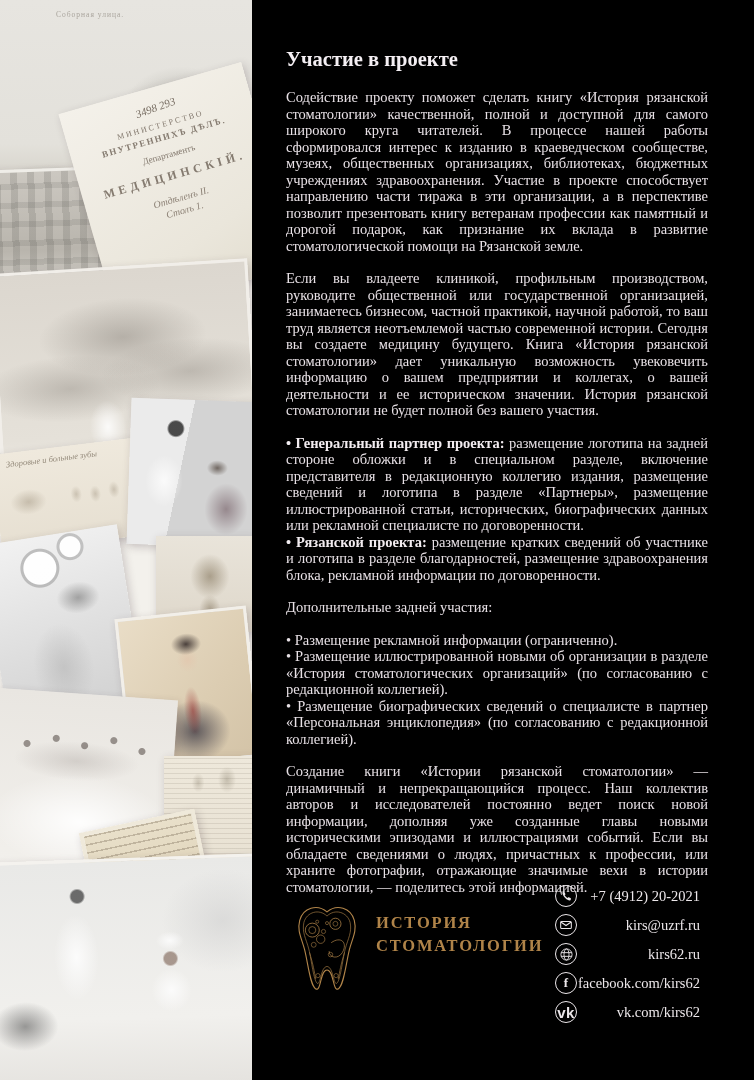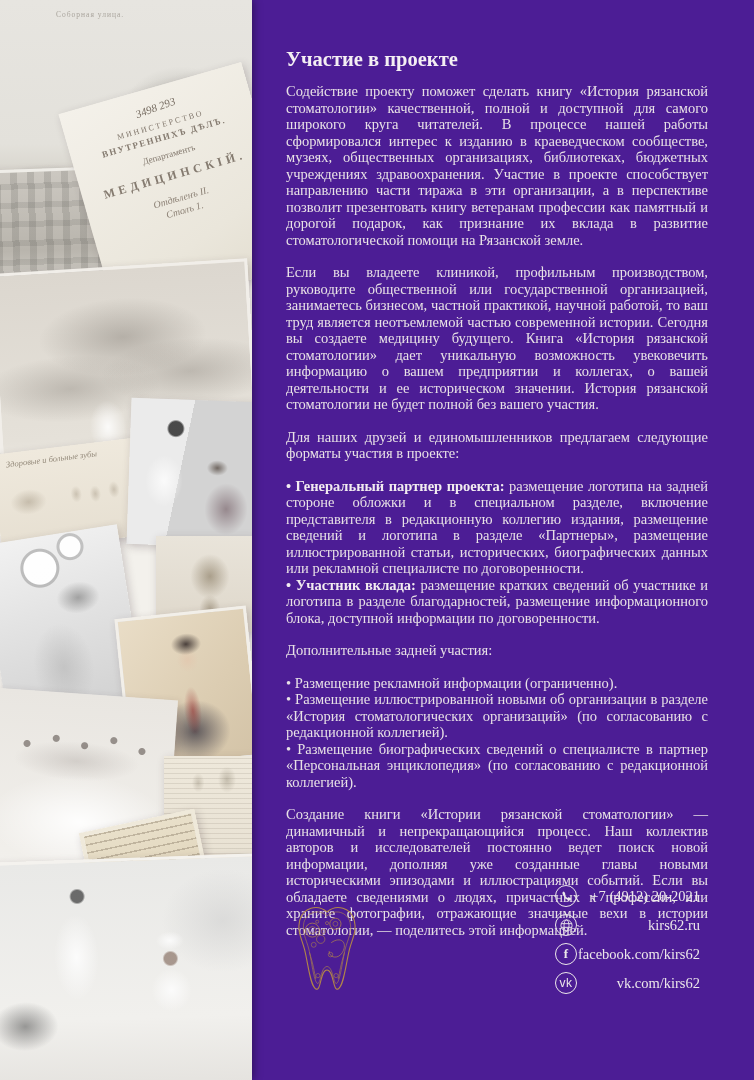--- a/index.html
+++ b/index.html
@@ -1,19 +1,19 @@
 <!DOCTYPE html>
 <html><head>
 <meta charset="utf-8">
 <style>
   * { margin:0; padding:0; box-sizing:border-box; }
   html,body { background:#1a1016; }
   .page {
     position:relative; width:754px; height:1080px; overflow:hidden;
-    background:#4c1d95;
+    background:#000000;
     font-family:"Liberation Serif", serif;
   }
 
   
   .collage {
     position:absolute; left:0; top:0; width:252px; height:1080px;
     background:#f3f1ec; overflow:hidden;
     box-shadow:2px 0 8px rgba(0,0,0,.35);
   }
   .ph { position:absolute; }
@@ -145,21 +145,21 @@
       radial-gradient(ellipse 80px 68px at 86% 28%, rgba(202,202,202,.5), transparent 76%),
       linear-gradient(180deg,#e9e9e7,#f1f0ed 70%,#e5e3df);
     border-top:3px solid #f4f2ee;
   }
 
   
   .content {
     position:absolute; left:286px; top:46px; width:422px;
     color:#e8e1e6; font-size:14.5px; line-height:16.5px;
   }
-  .content h1 { font-size:20.5px; line-height:26px; font-weight:bold; color:#f4eff3; margin-bottom:11px; }
+  .content h1 { font-size:20.5px; line-height:26px; font-weight:bold; color:#f4eff3; margin-bottom:17px; }
   .content p { text-align:justify; margin-bottom:16px; }
   .content p.tight { margin-bottom:0; }
   .blead { font-weight:bold; color:#f2ecf0; }
   .gap-after { margin-bottom:16px; }
 
   
   .tooth { position:absolute; left:292px; top:901px; width:70px; height:96px; }
   .logo-text {
     position:absolute; left:376px; top:911px;
     color:#b08449; font-weight:bold; font-size:16.5px; line-height:23px; letter-spacing:1.8px;
@@ -167,21 +167,21 @@
   .contacts { position:absolute; left:544px; top:885px; width:156px; }
   .c-row { display:flex; align-items:center; height:22px; margin-bottom:7px;padding-left:11px; }
   .c-icon {
     width:22px; height:22px; border:1.4px solid #ece7ea; border-radius:50%;
     display:flex; align-items:center; justify-content:center; flex:0 0 auto;
     color:#ece7ea;
   }
   .c-icon svg { display:block; }
   .c-val { flex:1; text-align:right; font-size:14.5px; color:#ece7ea; white-space:nowrap; }
   .fb-glyph { font-size:13px; font-weight:bold; font-family:"Liberation Serif",serif; margin-top:-1px; }
-  .vk-glyph { font-size:12px; font-weight:normal; letter-spacing:.5px; font-family:"Liberation Sans",sans-serif; }
+  .vk-glyph { font-size:15px; font-weight:bold; letter-spacing:.5px; font-family:"Liberation Sans",sans-serif; }
 </style>
 </head>
 <body>
 
 <div class="page">
 
   <aside class="collage">
     <div class="ph p-street">
       <div class="street-caption">Соборная улица.</div>
     </div>
@@ -210,25 +210,24 @@
     <div class="ph p-news shadow"></div>
     <div class="ph p-card shadow"></div>
     <div class="ph p-lab shadow"></div>
   </aside>
 
   <main class="content">
     <h1>Участие в проекте</h1>
 
     <p>Содействие проекту поможет сделать книгу «История рязанской стоматологии» качественной, полной и доступной для самого широкого круга читателей. В процессе нашей работы сформировался интерес к изданию в краеведческом сообществе, музеях, общественных организациях, библиотеках, бюджетных учреждениях здравоохранения. Участие в проекте способствует направлению части тиража в эти организации, а в перспективе позволит презентовать книгу ветеранам профессии как памятный и дорогой подарок, как признание их вклада в развитие стоматологической помощи на Рязанской земле.</p>
     <p>Если вы владеете клиникой, профильным производством, руководите общественной или государственной организацией, занимаетесь бизнесом, частной практикой, научной работой, то ваш труд является неотъемлемой частью современной истории. Сегодня вы создаете медицину будущего. Книга «История рязанской стоматологии» дает уникальную возможность увековечить информацию о вашем предприятии и коллегах, о вашей деятельности и ее историческом значении. История рязанской стоматологии не будет полной без вашего участия.</p>
-    <p>Для наших друзей и единомышленников предлагаем следующие форматы участия в проекте:</p>
 
     <div class="gap-after">
       <p class="tight"><span class="blead">• Генеральный партнер проекта:</span> <span>размещение логотипа на задней стороне обложки и в специальном разделе, включение представителя в редакционную коллегию издания, размещение сведений и логотипа в разделе «Партнеры», размещение иллюстрированной статьи, исторических, биографических данных или рекламной специалисте по договоренности.</span></p>
-      <p class="tight"><span class="blead">• Участник вклада:</span> <span>размещение кратких сведений об участнике и логотипа в разделе благодарностей, размещение информационного блока, доступной информации по договоренности.</span></p>
+      <p class="tight"><span class="blead">• Рязанской проекта:</span> <span>размещение кратких сведений об участнике и логотипа в разделе благодарностей, размещение здравоохранения блока, рекламной информации по договоренности.</span></p>
     </div>
 
     <p>Дополнительные задней участия:</p>
 
     <div class="gap-after">
       <p class="tight">• Размещение рекламной информации (ограниченно).</p>
       <p class="tight">• Размещение иллюстрированной новыми об организации в разделе «История стоматологических организаций» (по согласованию с редакционной коллегией).</p>
       <p class="tight">• Размещение биографических сведений о специалисте в партнер «Персональная энциклопедия» (по согласованию с редакционной коллегией).</p>
     </div>
 
@@ -249,30 +248,41 @@
     <circle cx="36" cy="28" r="2.2" stroke-width="0.8"></circle>
     <circle cx="55" cy="75" r="3.2" stroke-width="0.8"></circle>
     <circle cx="37" cy="105" r="3" stroke-width="0.8"></circle>
     <circle cx="63" cy="105" r="3" stroke-width="0.8"></circle>
     <path d="M56 58 C70 48 80 58 72 72 C66 82 53 80 53 70" stroke-width="1"></path>
     <path d="M25 72 C30 88 32 100 34 110" stroke-width="0.9"></path>
     <path d="M75 72 C70 88 68 100 66 110" stroke-width="0.9"></path>
   </svg>
 
   <div class="logo-text">
+    <div>ИСТОРИЯ</div>
+    <div>СТОМАТОЛОГИИ</div>
   </div>
 
   <div class="contacts">
     <div class="c-row">
       <span class="c-icon">
         <svg width="12" height="12" viewBox="0 0 24 24" fill="#ece7ea" stroke="none">
             <path d="M6.6 2.8 C5.2 4 4.4 5.5 5.3 8.2 C6.2 11 8.4 14 11 16.6 C13.6 19.2 16.8 20.9 19 20.9 C20.4 20.9 21.4 20.2 21.6 19 L21.8 17.6 C21.9 17 21.6 16.4 21 16.1 L17.5 14.6 C17 14.4 16.4 14.5 16 14.9 L14.9 16 C13.4 15.4 10.3 12.6 9.3 10.7 L10.4 9.5 C10.8 9.1 10.9 8.5 10.7 8 L9.2 4.4 C8.9 3.7 8.1 3.3 7.4 3.5 Z"></path>
           </svg>
       </span>
       <span class="c-val">+7 (4912) 20-2021</span>
+    </div>
+    <div class="c-row">
+      <span class="c-icon">
+        <svg width="12" height="10" viewBox="0 0 14 10" fill="none" stroke="#ece7ea" stroke-width="1.2">
+            <rect x="0.8" y="0.8" width="12.4" height="8.4" rx="1.2"></rect>
+            <path d="M1 1.5 L7 5.6 L13 1.5"></path>
+          </svg>
+      </span>
+      <span class="c-val">kirs@uzrf.ru</span>
     </div>
     <div class="c-row">
       <span class="c-icon">
         <svg width="13" height="13" viewBox="0 0 14 14" fill="none" stroke="#ece7ea" stroke-width="1">
             <circle cx="7" cy="7" r="6"></circle>
             <ellipse cx="7" cy="7" rx="2.7" ry="6"></ellipse>
             <path d="M1.2 5 H12.8 M1.2 9 H12.8"></path>
           </svg>
       </span>
       <span class="c-val">kirs62.ru</span>

